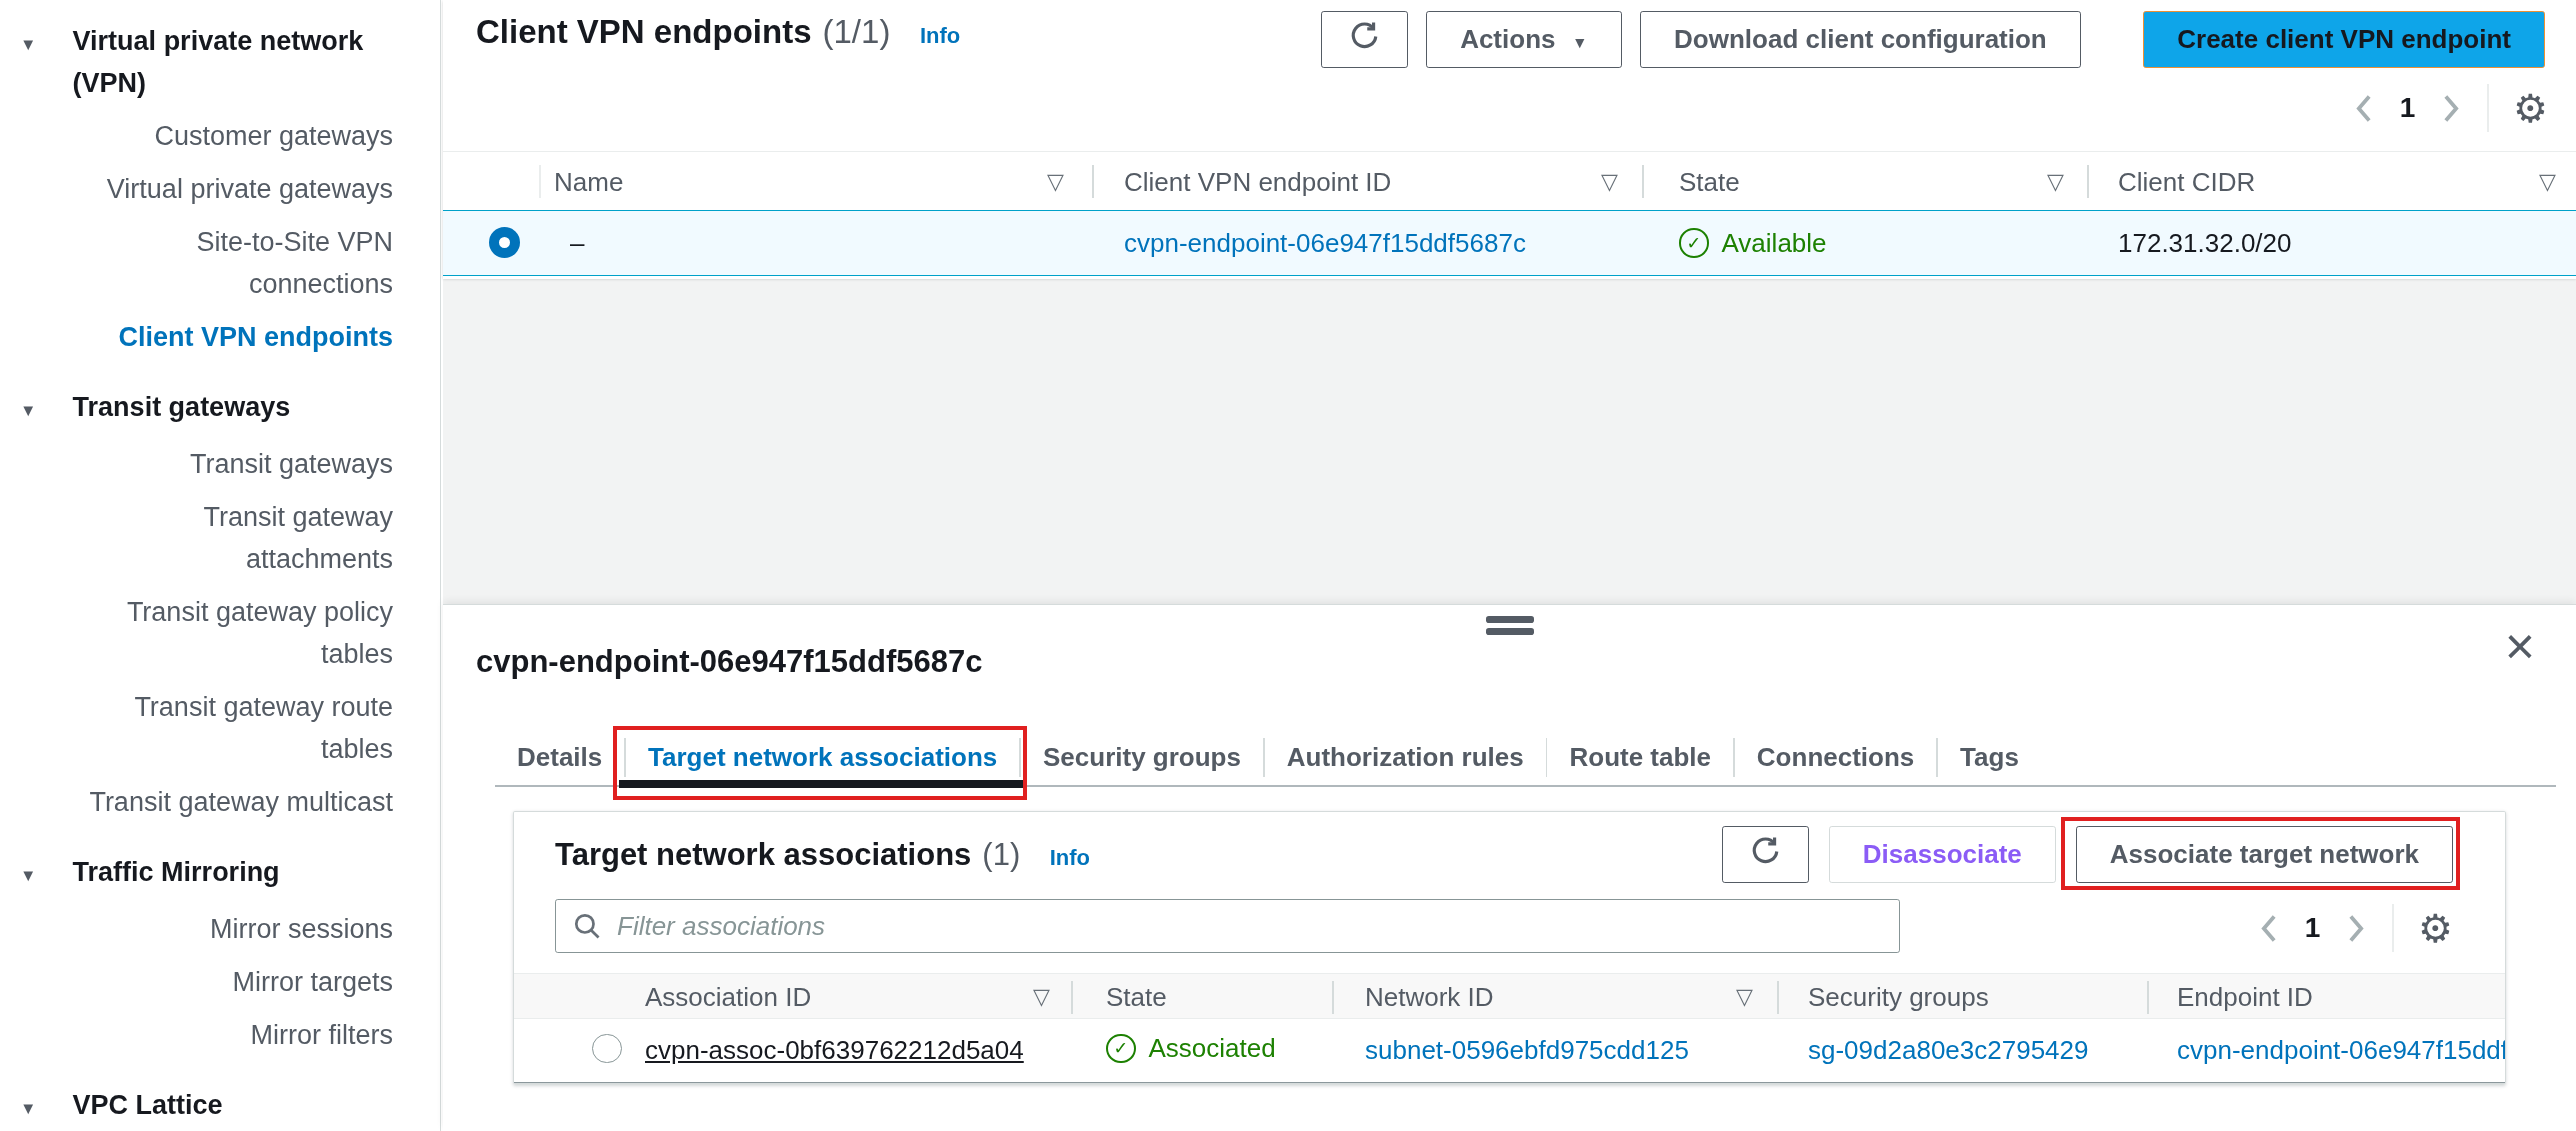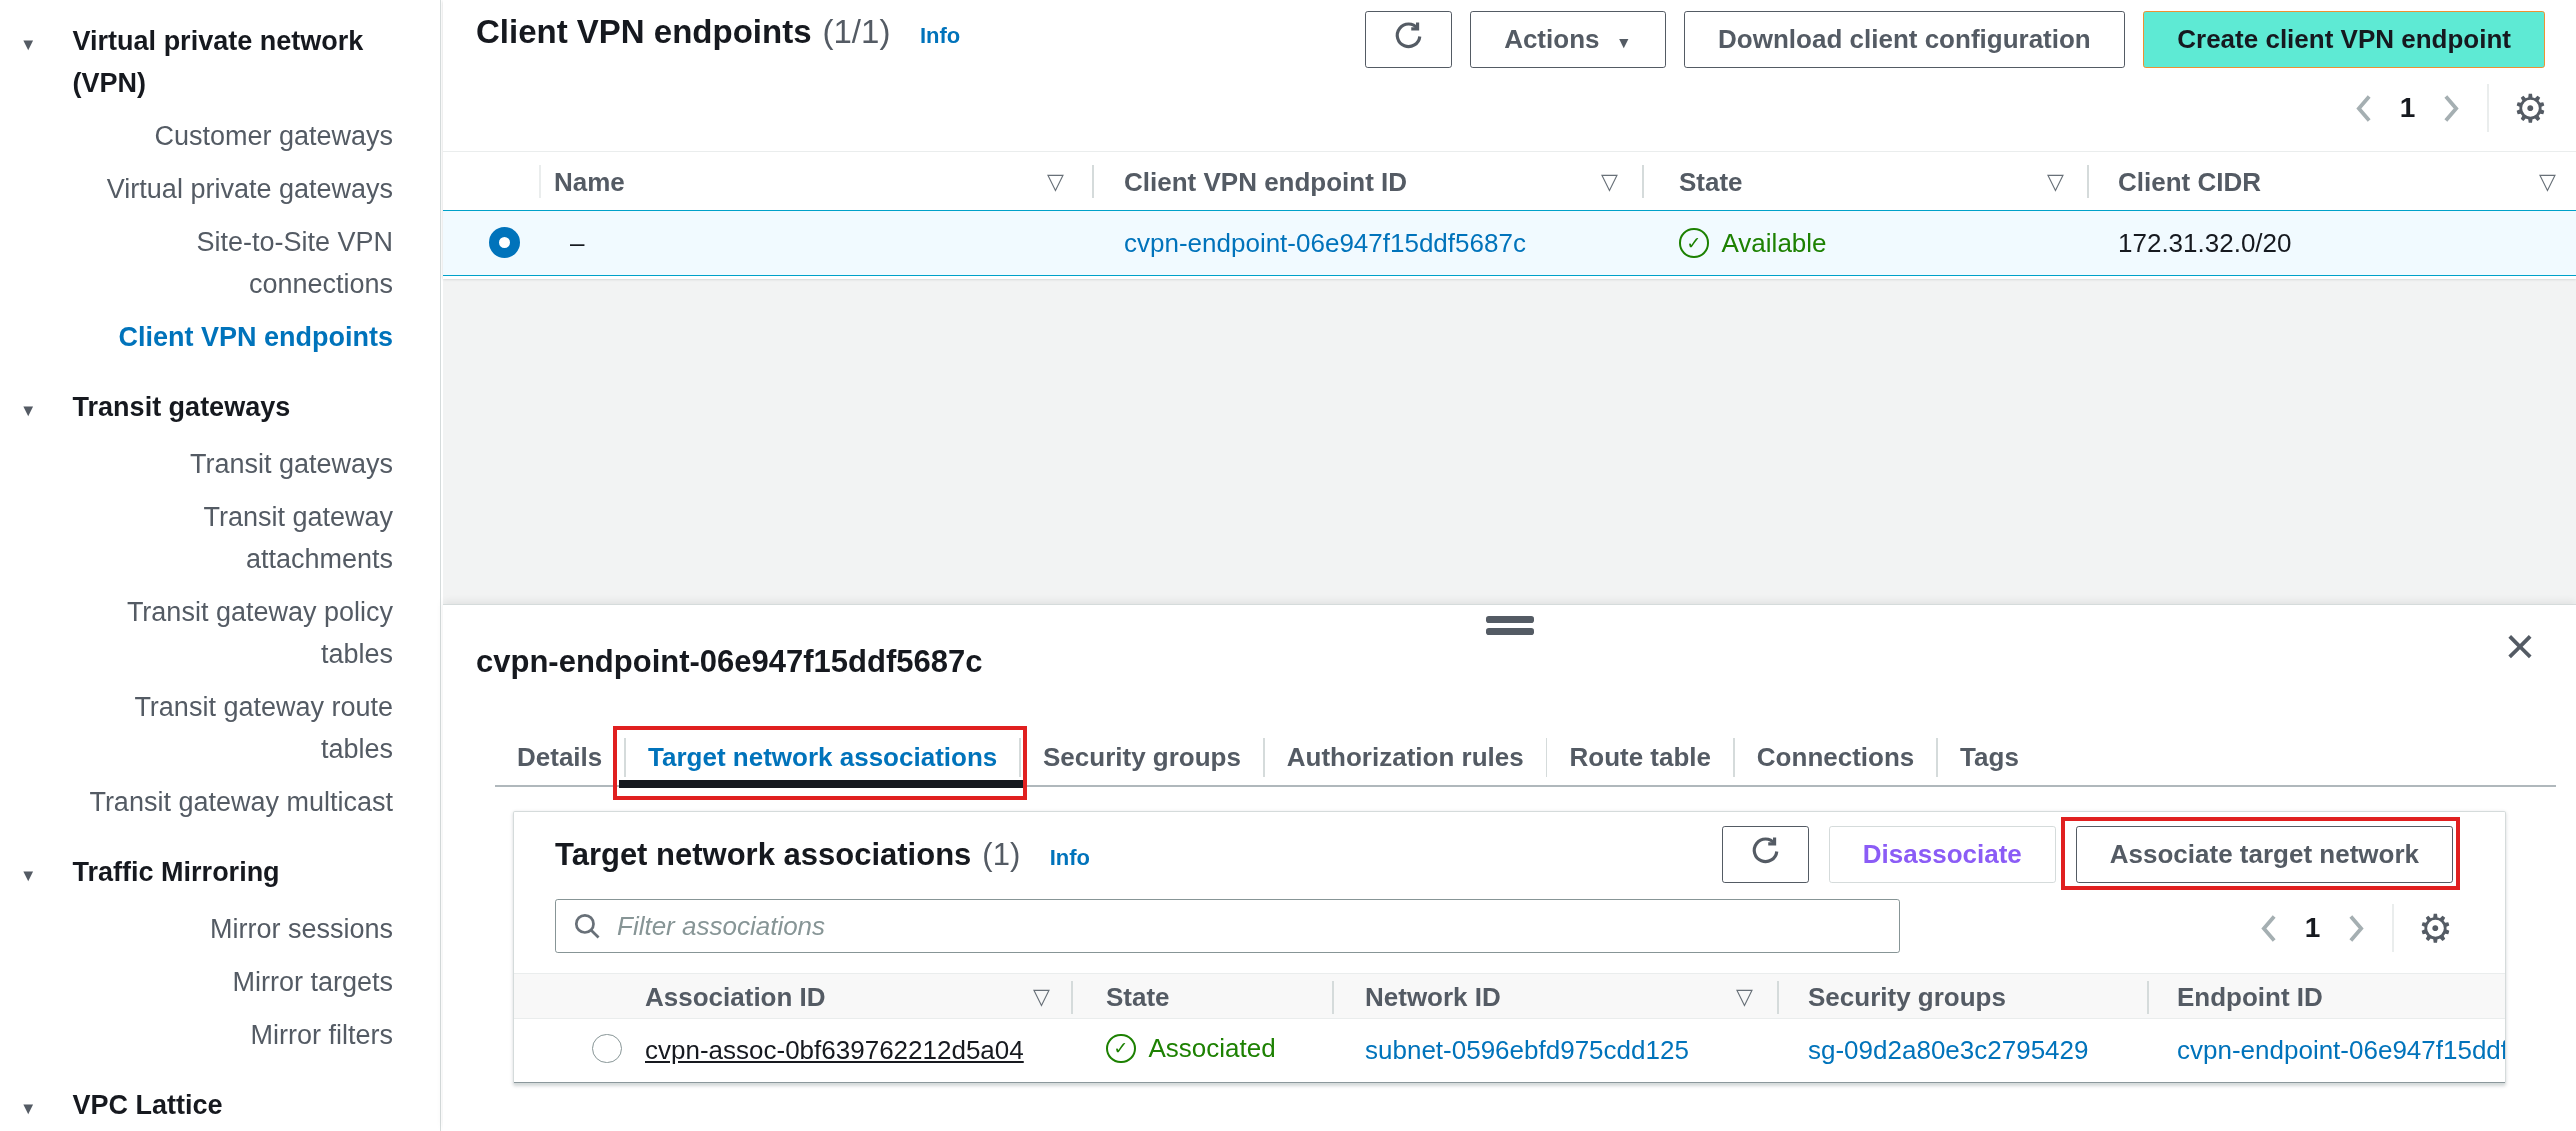--- a/index.html
+++ b/index.html
@@ -34,21 +34,21 @@
   .page-title { font-size:33px; font-weight:700; color:#16191f; }
   .count { font-size:33px; font-weight:400; color:#545b64; margin-left:11px; }
   .info-link { margin-left:29.5px; font-size:22px; font-weight:700; color:#0073bb; cursor:pointer; }
 
   .toolbar { position:absolute; top:11px; right:31px; display:flex; gap:18.5px; }
   .btn { height:57px; box-sizing:border-box; border:1.8px solid #545b64; border-radius:2.8px;
     background:#fff; color:#545b64; font-weight:700; font-size:26px;
     display:flex; align-items:center; justify-content:center; padding:0 33px;
     cursor:pointer; white-space:nowrap; }
   .btn-icon { width:87px; padding:0; }
-  .btn-primary { background:#5eead4; border-color:#ed9134; color:#16191f; }
+  .btn-primary { background:#0ea5e9; border-color:#ed9134; color:#16191f;margin-left:44px; }
   .btn-disabled { border-color:#d5dbdb; color:#8b5cf6; cursor:default; }
   .icon-caret { margin-left:16.6px; }
   .icon-caret::before { content:"▼"; font-size:15.7px; }
 
   .filter-wrap { position:absolute; }
   .filter-wrap input { width:100%; height:54px; box-sizing:border-box;
     border:1.8px solid #879596; border-radius:2.8px; font-family:inherit;
     font-size:26px; font-style:italic; color:#16191f; padding:0 18.5px 0 61px; background:#fff; }
   .filter-wrap input::placeholder { color:#879596; font-style:italic; }
   .filter-wrap .search-icon { position:absolute; left:16.6px; top:12px; }
@@ -56,21 +56,21 @@
   .pagination { position:absolute; display:flex; align-items:center; gap:24px; height:54px; }
   .page-num { font-size:28px; font-weight:700; color:#16191f; }
   .pag-divider { width:1.8px; height:48px; background:#eaeded; }
   .icon-gear { cursor:pointer; line-height:1; }
   .icon-gear::before { content:"⚙"; font-size:39px; color:#545b64; }
   .chev { cursor:pointer; display:flex; }
 
   
   .t1-header { position:absolute; top:151px; left:0; right:0; height:59px;
     border-top:1.8px solid #eaeded; box-sizing:border-box; }
-  .th { position:absolute; top:14.8px; font-size:26px; font-weight:700; color:#545b64; }
+  .th { position:absolute; top:14.8px; font-size:26px; font-weight:400; color:#545b64; }
   .icon-sort { position:absolute; top:16.6px; cursor:pointer; }
   .icon-sort::before { content:"▽"; font-size:22px; color:#687078; }
   .cdiv { position:absolute; top:13px; width:1.8px; height:33px; background:#d5dbdb; }
   .cdiv.light { background:#eaeded; }
 
   .t1-row { position:absolute; top:210px; left:0; right:0; height:66px;
     background:#f1faff; border-top:1.8px solid #00a1c9; border-bottom:1.8px solid #00a1c9;
     box-sizing:border-box; cursor:pointer; }
   .cell { position:absolute; top:16.6px; font-size:26px; color:#16191f; white-space:nowrap; }
   .link { color:#0073bb; cursor:pointer; }

